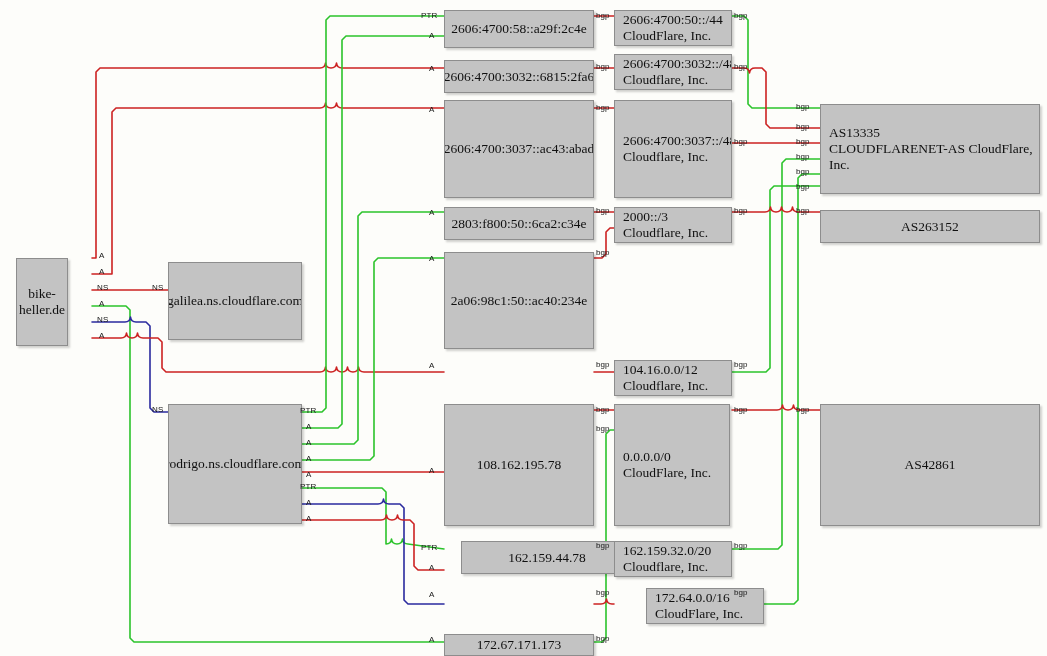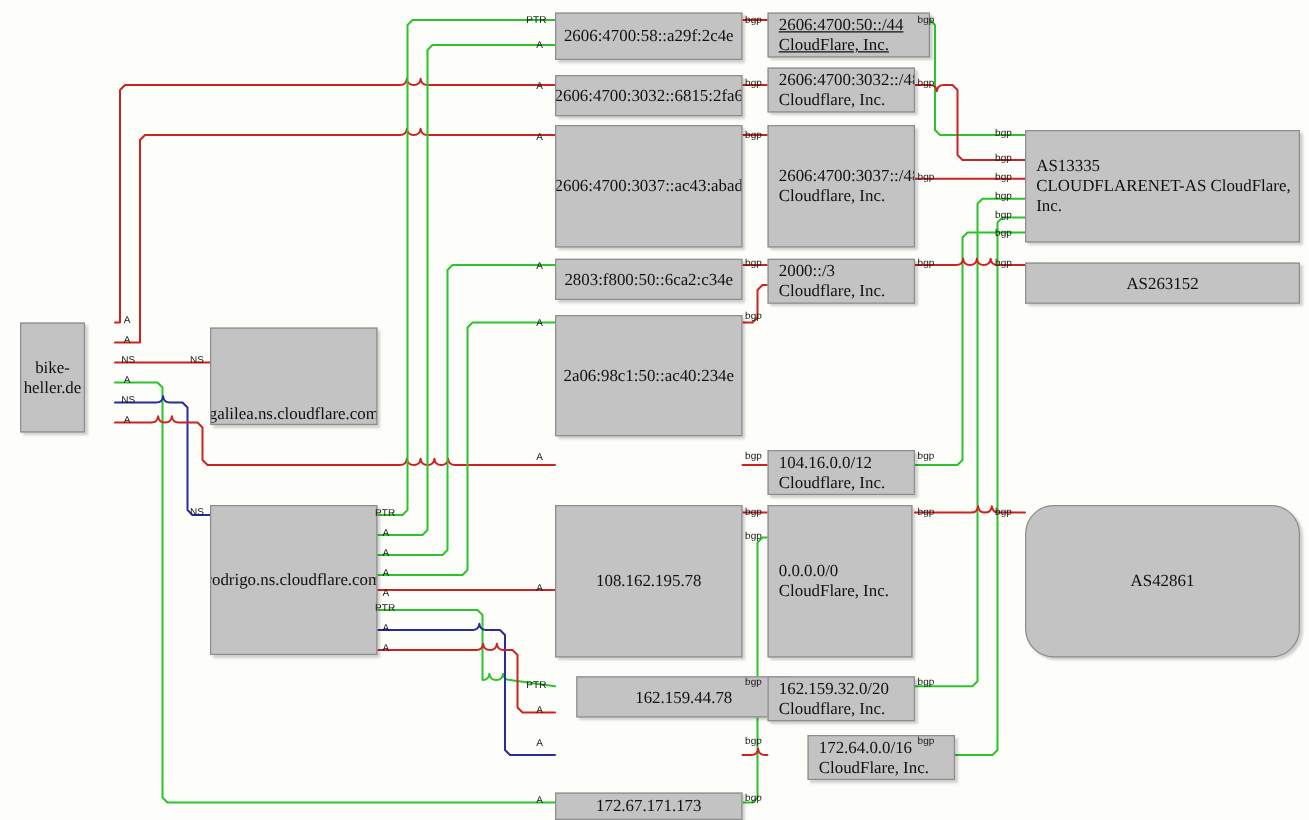--- a/index.html
+++ b/index.html
@@ -147,21 +147,21 @@
                q5,0 5.5,-5 q0.5,5 5.5,5
                q5,0 5.5,-5 q0.5,5 5.5,5
                L820,410"></path>
     </g>
   </svg>
 
   <div class="node center" style="left:16px; top:258px; width:52px; height:88px;">
     <span class="nlabel">bike-heller.de</span>
   </div>
 
-  <div class="node center" style="left:168px; top:262px; width:134px; height:78px;align-items:flex-end;">
+  <div class="node center" style="left:168px; top:262px; width:134px; height:78px;">
     <span class="nlabel">galilea.ns.cloudflare.com</span>
   </div>
 
   <div class="node center" style="left:168px; top:404px; width:134px; height:120px;">
     <span class="nlabel">rodrigo.ns.cloudflare.com</span>
   </div>
 
   <div class="node center" style="left:444px; top:10px; width:150px; height:38px;">
     <span class="nlabel">2606:4700:58::a29f:2c4e</span>
   </div>
@@ -180,21 +180,21 @@
   <div class="node center" style="left:444px; top:404px; width:150px; height:122px;">
     <span class="nlabel">108.162.195.78</span>
   </div>
   <div class="node center" style="left:444px; top:541px; width:172px; height:33px;margin-left:17px;">
     <span class="nlabel">162.159.44.78</span>
   </div>
   <div class="node center" style="left:444px; top:634px; width:150px; height:22px;">
     <span class="nlabel">172.67.171.173</span>
   </div>
 
-  <div class="node left" style="left:614px; top:10px; width:130px; height:36px;text-decoration:underline;">
+  <div class="node left" style="left:614px; top:10px; width:118px; height:36px;">
     <span class="nlabel"><span>2606:4700:50::/44</span><br><span>CloudFlare, Inc.</span></span>
   </div>
   <div class="node left" style="left:614px; top:54px; width:118px; height:36px;">
     <span class="nlabel"><span>2606:4700:3032::/48</span><br><span>Cloudflare, Inc.</span></span>
   </div>
   <div class="node left" style="left:614px; top:100px; width:118px; height:98px;">
     <span class="nlabel"><span>2606:4700:3037::/48</span><br><span>Cloudflare, Inc.</span></span>
   </div>
   <div class="node left" style="left:614px; top:207px; width:118px; height:36px;">
     <span class="nlabel"><span>2000::/3</span><br><span>Cloudflare, Inc.</span></span>
@@ -211,21 +211,21 @@
   <div class="node left" style="left:614px; top:588px; width:118px; height:36px;margin-left:32px;">
     <span class="nlabel"><span>172.64.0.0/16</span><br><span>CloudFlare, Inc.</span></span>
   </div>
 
   <div class="node left" style="left:820px; top:104px; width:220px; height:90px;">
     <span class="nlabel"><span>AS13335</span><br><span>CLOUDFLARENET-AS CloudFlare, Inc.</span></span>
   </div>
   <div class="node center" style="left:820px; top:210px; width:220px; height:33px;">
     <span class="nlabel">AS263152</span>
   </div>
-  <div class="node center" style="left:820px; top:404px; width:220px; height:122px;border-radius:23px;">
+  <div class="node center" style="left:820px; top:404px; width:220px; height:122px;">
     <span class="nlabel">AS42861</span>
   </div>
 
   <div id="edge-labels">
       <div class="edge-label" style="left: 99px; top: 251px;">A</div>
       <div class="edge-label" style="left: 99px; top: 267px;">A</div>
       <div class="edge-label" style="left: 97px; top: 283px;">NS</div>
       <div class="edge-label" style="left: 99px; top: 299px;">A</div>
       <div class="edge-label" style="left: 97px; top: 315px;">NS</div>
       <div class="edge-label" style="left: 99px; top: 331px;">A</div>

